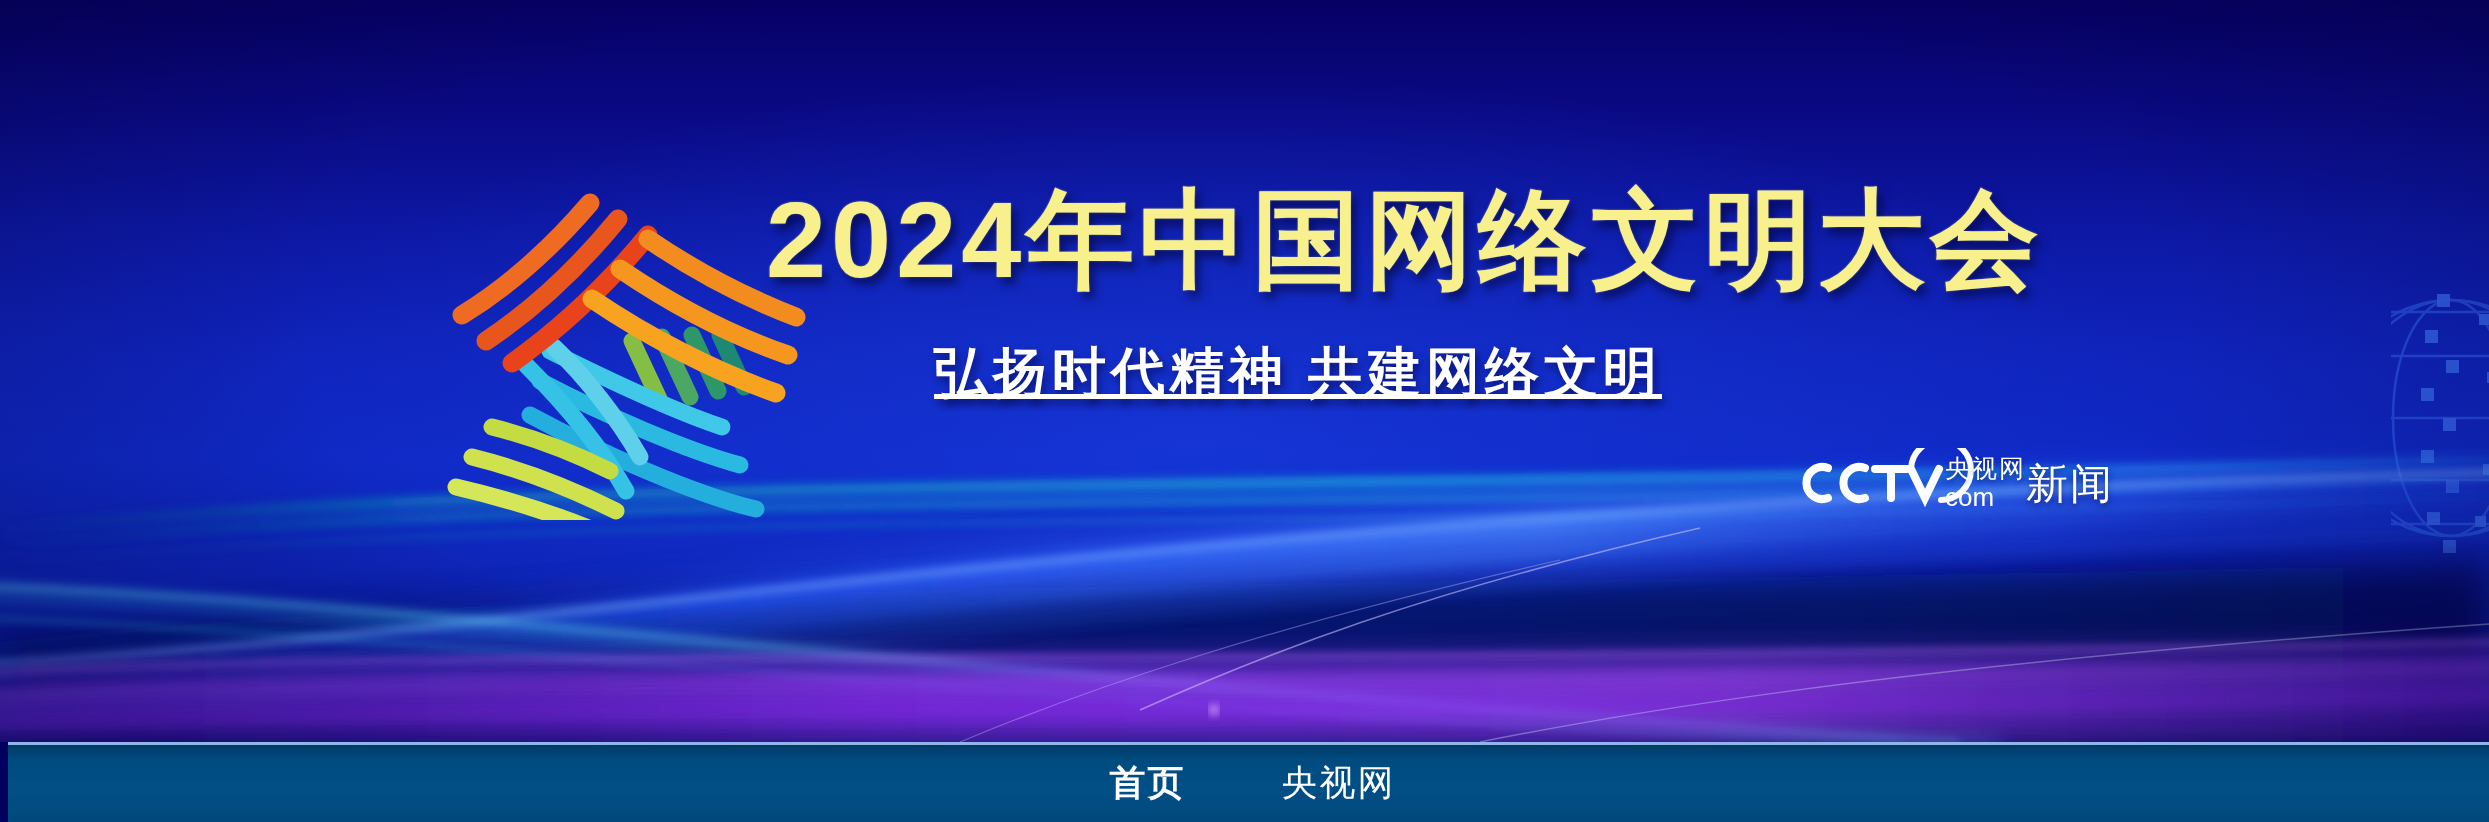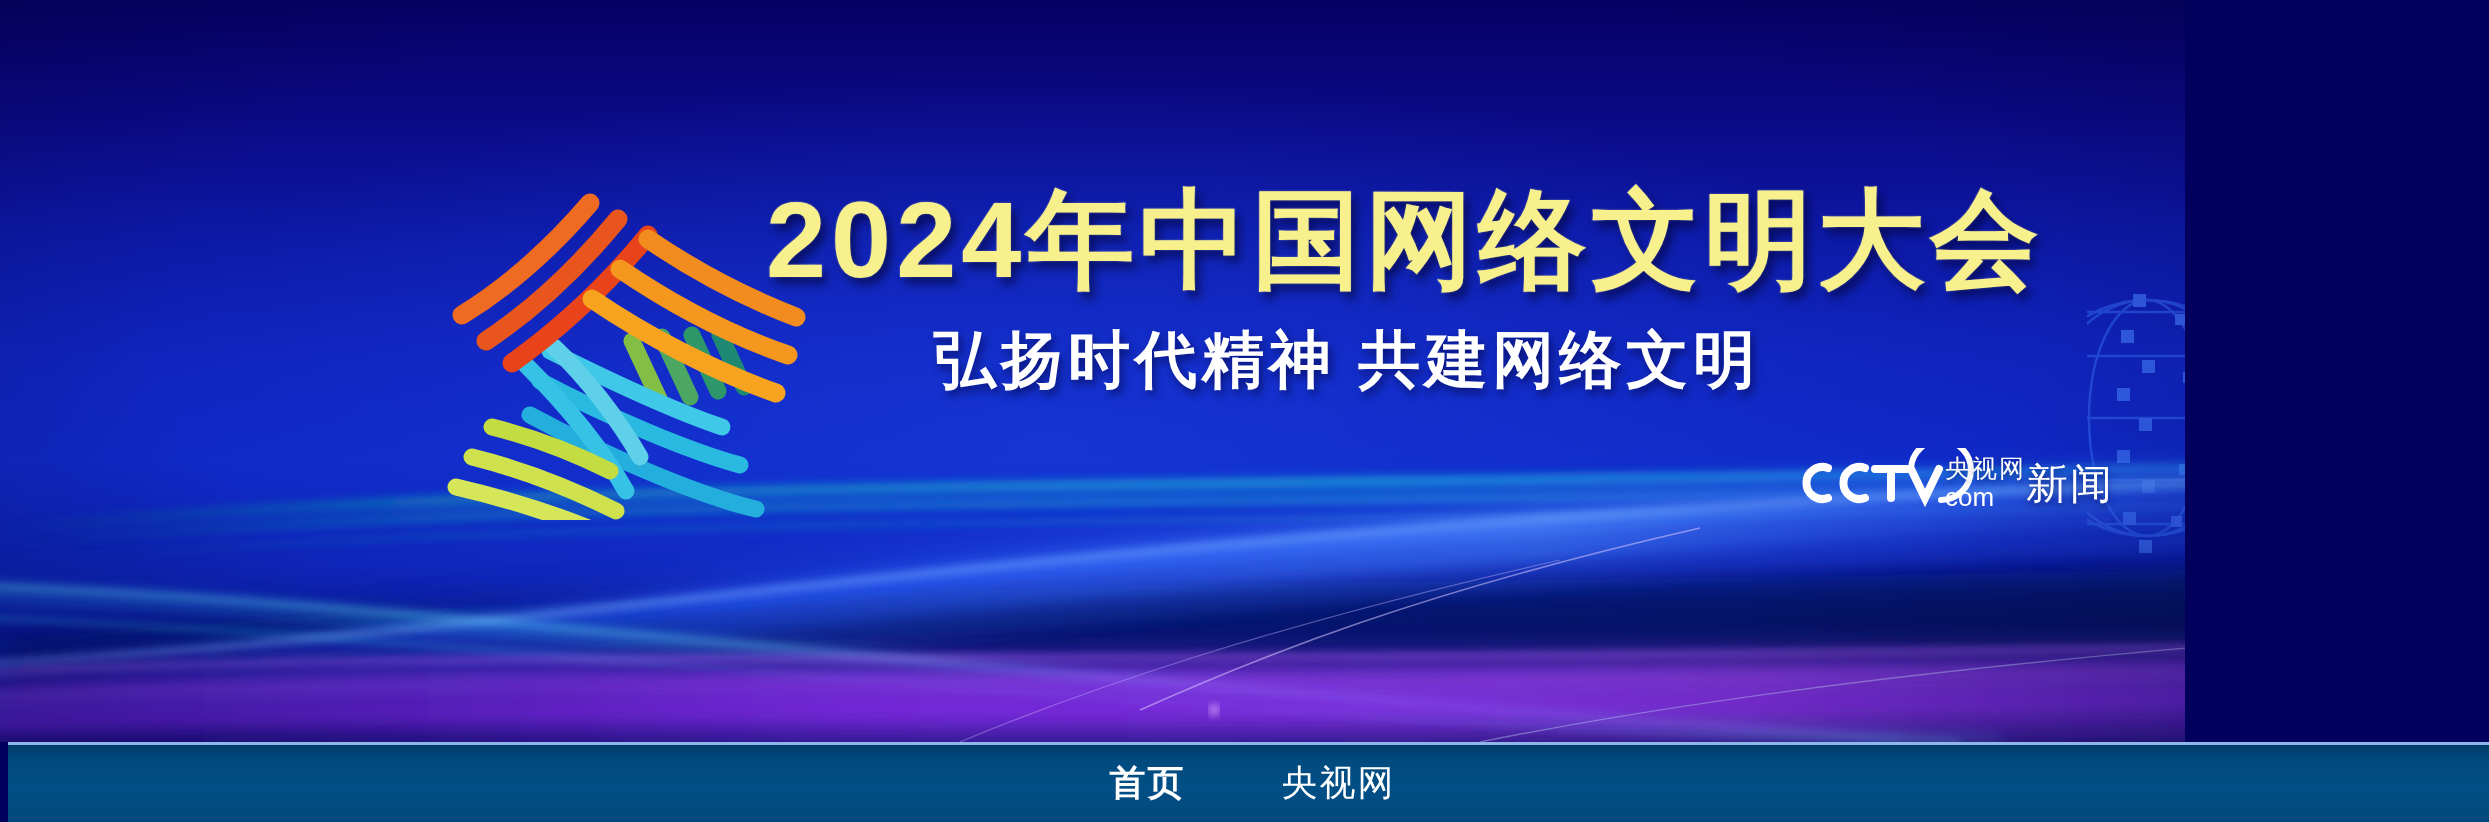--- a/index.html
+++ b/index.html
@@ -6,21 +6,21 @@
   html,body{
     width:2489px; height:822px; overflow:hidden;
     background:#01005c;
     font-family:"Liberation Sans","DejaVu Sans",sans-serif;
   }
 
   #page{ position:relative; width:2489px; height:822px; overflow:hidden; }
 
   
   .banner{
-    position:absolute; left:0; top:0; width:2185px; height:742px;
+    position:absolute; left:0; top:0; width:2489px; height:742px;
     overflow:hidden;
     background:
       radial-gradient(ellipse 1400px 520px at 48% 60%, rgba(26,63,226,.55) 0%, rgba(13,34,180,0) 72%),
       linear-gradient(180deg,
         #060064 0%,
         #0a0a86 16%,
         #0d19a6 32%,
         #0f23bb 48%,
         #0f28c4 62%,
         #0d22b4 76%,
@@ -47,24 +47,25 @@
   .emblem{ position:absolute; left:404px; top:165px; width:420px; height:355px; }
 
   
   .headline{
     position:absolute; left:766px; top:168px;
     font-size:108px; font-weight:bold; letter-spacing:5px;
     color:#f7f08d; white-space:nowrap;
     text-shadow:5px 7px 10px rgba(0,0,40,.55), 0 0 2px rgba(255,255,200,.5);
   }
   .subhead{
-    position:absolute; left:934px; top:318px;
-    font-size:62px; font-weight:bold; letter-spacing:5px;
+    position:absolute; left:934px; top:337px;
+    font-size:54px; font-weight:bold; letter-spacing:5px;
     color:#ffffff; white-space:nowrap;
     text-shadow:3px 5px 8px rgba(0,0,50,.55);
+    text-decoration:underline;
   }
   .meta{
     position:absolute; left:765px; top:452px;
     font-size:49px; font-weight:500; letter-spacing:1px;
     color:#ffffff; white-space:nowrap;
     text-shadow:2px 4px 7px rgba(0,0,50,.5);
   }
   .meta .gap{ display:inline-block; width:34px; }
 
   

